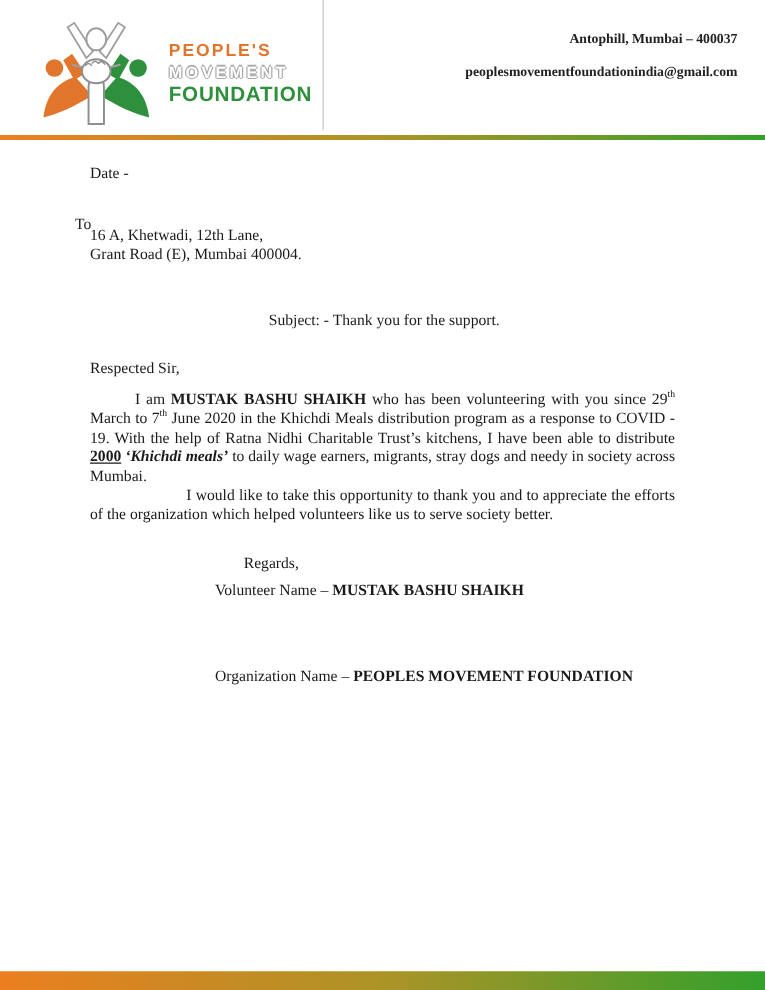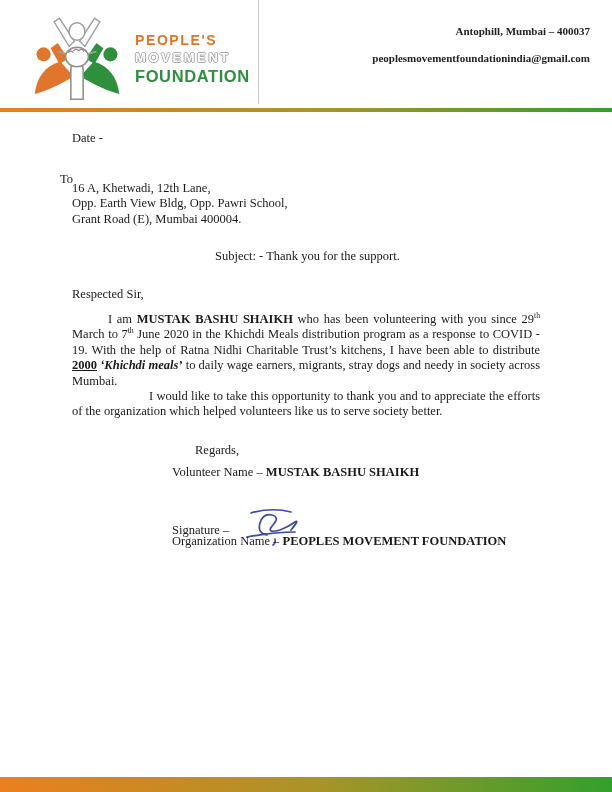--- a/index.html
+++ b/index.html
@@ -89,42 +89,31 @@
     <div>peoplesmovementfoundationindia@gmail.com</div>
   </div>
 
   <div class="gradient-rule"></div>
 
   <div class="abs date-line">Date -</div>
   <div class="abs to-line">To</div>
 
   <div class="abs recipient">
     <div>16 A, Khetwadi, 12th Lane,</div>
-    <div>Opp. Earth View Bldg, Opp. Pawri School,</div>
     <div>Grant Road (E), Mumbai 400004.</div>
   </div>
 
   <div class="abs subject">Subject: - Thank you for the support.</div>
   <div class="abs salutation">Respected Sir,</div>
 
   <p class="abs para1"><span>I am </span><b>MUSTAK BASHU SHAIKH</b><span> who has been volunteering with you since 29</span><sup>th</sup><span> March to 7</span><sup>th</sup><span> June 2020 in the Khichdi Meals distribution program as a response to COVID - 19. With the help of Ratna Nidhi Charitable Trust’s kitchens, I have been able to distribute </span><b class="u">2000</b><span> </span><b><i>‘Khichdi meals’</i></b><span> to daily wage earners, migrants, stray dogs and needy in society across Mumbai.</span></p>
 
   <p class="abs para2">I would like to take this opportunity to thank you and to appreciate the efforts of the organization which helped volunteers like us to serve society better.</p>
 
   <div class="abs regards">Regards,</div>
 
   <div class="abs volunteer"><span>Volunteer Name – </span><b>MUSTAK BASHU SHAIKH</b></div>
 
-  <div class="abs sig-row">
-    <span>Signature – </span><svg class="sig-img" width="78" height="42" viewBox="0 0 78 42">
-      <g fill="none" stroke="#3f4a9e" stroke-width="1.7" stroke-linecap="round">
-        <path d="M17,7 Q38,1 57,6"></path>
-        <path d="M33,29 Q23,27 26,17 Q29,7 38,9 Q46,11 39,19 Q31,28 46,24 Q54,21 61,16 Q66,13 57,24"></path>
-        <path d="M13,31 Q40,26 61,26"></path>
-        <path d="M41,33 q1,4 -2,6"></path>
-      </g>
-    </svg>
-  </div>
 
   <div class="abs org-line"><span>Organization Name – </span><b>PEOPLES MOVEMENT FOUNDATION</b></div>
 
   <div class="bottom-bar"></div>
 </div>
 
 </body></html>

